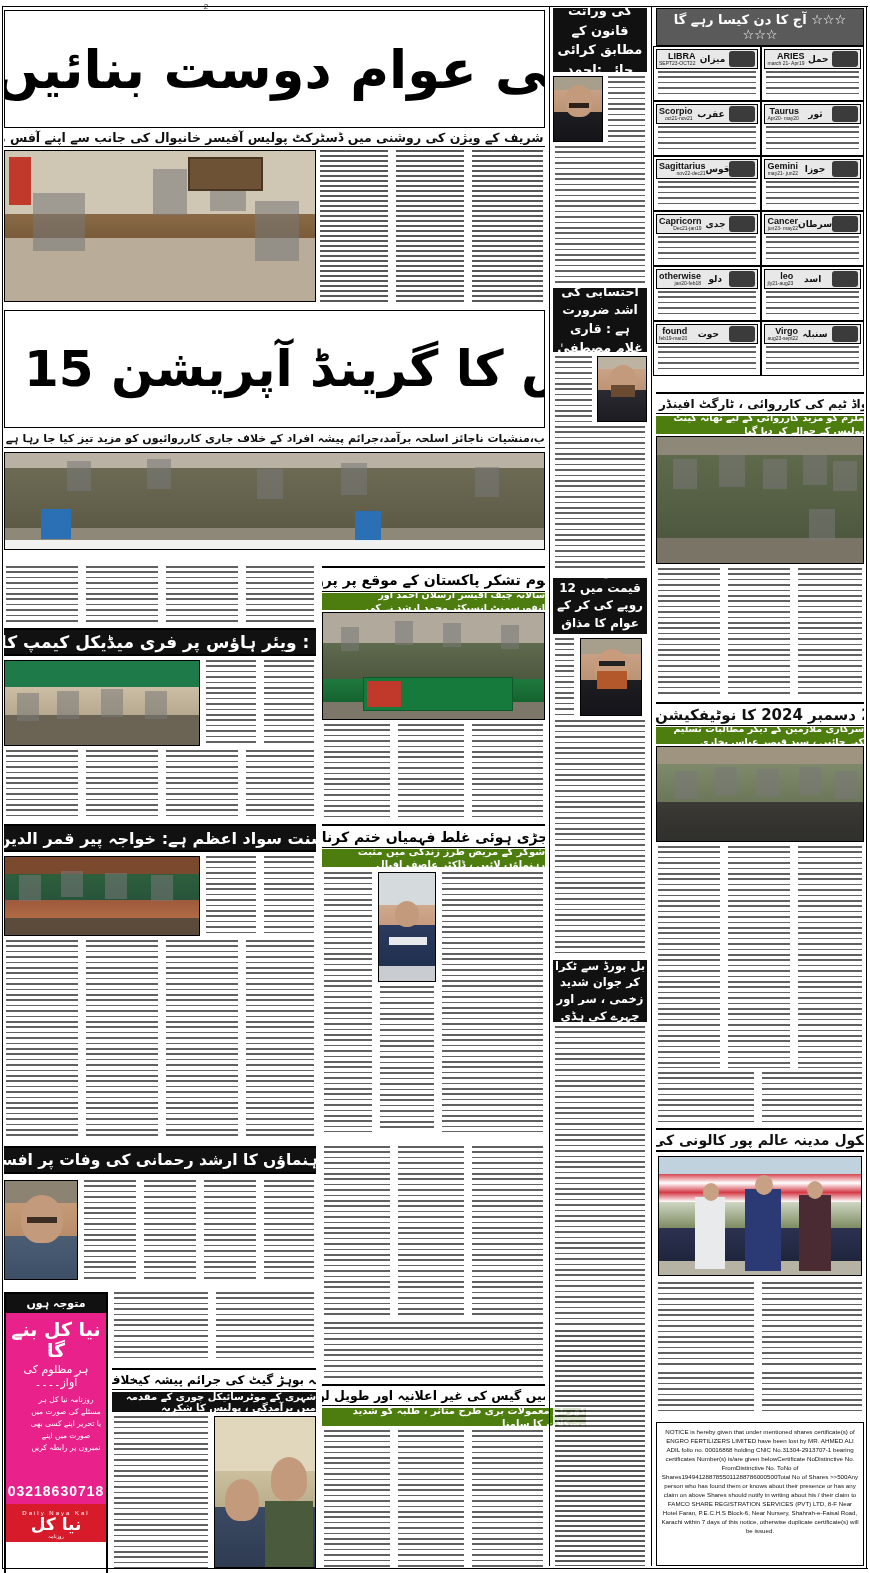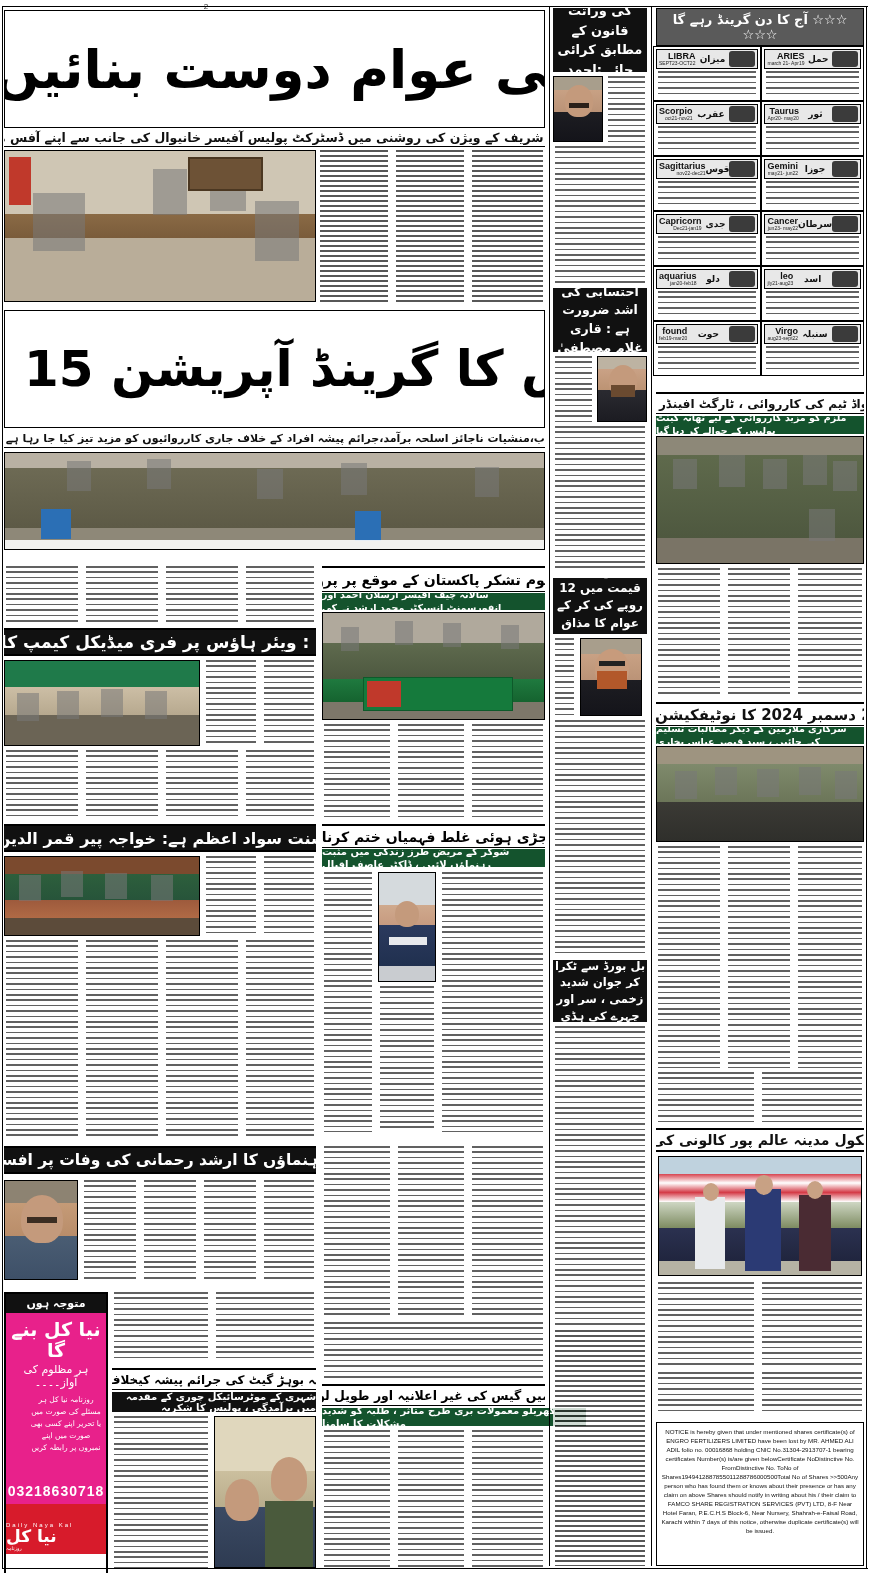--- a/index.html
+++ b/index.html
@@ -52,24 +52,24 @@
     font-weight:700; color:#000; white-space:nowrap;
     line-height:1; letter-spacing:-1px;
   }
   .kicker{
     background:#000; color:#fff;
     font-family:"DejaVu Sans", sans-serif;
     font-weight:700; display:flex; align-items:center;
     justify-content:center; white-space:nowrap; overflow:hidden;
   }
   .subhead-black{
-    background:#14532d; color:#fff;
+    background:#4d7c0f; color:#fff;
     font-family:"DejaVu Sans", sans-serif; font-weight:700;
     display:flex; align-items:center; justify-content:center;
-    text-align:left; overflow:hidden; line-height:1.35;
+    text-align:right; overflow:hidden; line-height:1.35;
   }
   .sec-head{
     border-top:2px solid #000; border-bottom:2px solid #000;
     background:#fff; font-family:"DejaVu Sans", sans-serif;
     font-weight:700; display:flex; align-items:center;
     justify-content:center; white-space:nowrap; overflow:hidden;
   }
 
   
   .photo{ position:relative; overflow:hidden; border:1px solid #000;
@@ -165,21 +165,21 @@
     background:#111; color:#fff; text-align:center; font-weight:700;
     font-family:"DejaVu Sans", sans-serif; font-size:11px; padding:3px 0;
   }
   .ad-pink{ background:#e8218b; color:#fff; padding:6px 4px 4px; text-align:center; }
   .ad-pink .l1{ font-family:"DejaVu Sans",sans-serif; font-weight:700; font-size:19px; line-height:1.1;}
   .ad-pink .l2{ font-family:"DejaVu Sans",sans-serif; font-size:11px; margin-top:2px;}
   .ad-pink .l3{ font-family:"DejaVu Sans",sans-serif; font-size:7.5px; margin-top:5px; line-height:1.6;margin-left:20px;}
   .ad-phone{ background:#e8218b; color:#fff; text-align:center;
              font-family:"Liberation Sans",sans-serif; font-weight:700;
              font-size:14px; letter-spacing:1px; padding:2px 0 5px; direction:ltr;}
-  .ad-logo{ background:#d71b2b; text-align:left; padding:18px 0 3px; position:relative;}
+  .ad-logo{ background:#d71b2b; text-align:center; padding:6px 0 3px; position:relative;}
   .ad-logo .brand-en{ color:#fff; font-size:6px; letter-spacing:2px; direction:ltr; font-family:"Liberation Sans",sans-serif;}
   .ad-logo .brand-ur{ color:#fff; font-family:"DejaVu Sans",sans-serif; font-weight:700; font-size:17px; line-height:1;}
   .ad-logo .brand-sub{ color:#fff; font-size:5px; font-family:"DejaVu Sans",sans-serif;}
 
   
   .notice{
     border:1px solid #000; direction:ltr; text-align:center;
     font-family:"Liberation Sans", sans-serif; font-size:6.2px;
     line-height:1.45; padding:5px 4px; color:#111;
   }
@@ -384,21 +384,21 @@
               background:#111;color:#fff;font-family:'DejaVu Sans',sans-serif;font-weight:700;
               font-size:11.5px;display:flex;align-items:center;justify-content:center;
               text-align:center;line-height:1.45;padding:2px;overflow:hidden;">سڑک کنارے لگے بل بورڈ سے ٹکرا کر جوان شدید زخمی ، سر اور چہرے کی ہڈی متاثر</div>
   <div class="coltext" style="position:absolute;left:553px;top:914px;width:94px;height:42px;"></div>
   <div class="coltext" style="position:absolute;left:553px;top:1026px;width:94px;height:300px;"></div>
   <div class="coltext dense" style="position:absolute;left:553px;top:1330px;width:94px;height:236px;"></div>
 
   <div class="vrule" style="left:651px;top:6px;height:1560px;"></div>
 
   <div style="position:absolute;left:656px;top:8px;width:208px;height:378px;">
-    <div class="horo-title">☆☆☆ آج کا دن گرینڈ رہے گا ☆☆☆</div>
+    <div class="horo-title">☆☆☆ آج کا دن کیسا رہے گا ☆☆☆</div>
     <div class="horo-grid" id="horo-grid">
         <div class="horo-cell">
           <div class="horo-cap">
             <div class="horo-sym"></div>
             <div class="horo-ur">حمل</div>
             <div class="horo-en">
               <div class="en">ARIES</div>
               <div class="dt">march 21- Apr19</div>
             </div>
           </div>
@@ -490,21 +490,21 @@
               <div class="dt">jly21-aug23</div>
             </div>
           </div>
           <div class="horo-body coltext" title="معاملات کی اہمیت بڑھنے میں اچھی رابطے کی توقع کرنا مشکل ہو گا کیونکہ منزل کے حصول میں بہت مددگار ثابت ہو سکتا ہے۔"></div>
         </div>
         <div class="horo-cell">
           <div class="horo-cap">
             <div class="horo-sym"></div>
             <div class="horo-ur">دلو</div>
             <div class="horo-en">
-              <div class="en">aquarius</div>
+              <div class="en">otherwise</div>
               <div class="dt">jan20-feb18</div>
             </div>
           </div>
           <div class="horo-body coltext" title="آج آپ اہداف کے حصول کے لیے آپ بہت زیادہ پر عزم ہو سکتے ہیں کہ آپ کی ہر ایک حساب کا نتیجہ بھی ترقی کر سکتا ہے۔"></div>
         </div>
         <div class="horo-cell">
           <div class="horo-cap">
             <div class="horo-sym"></div>
             <div class="horo-ur">سنبلہ</div>
             <div class="horo-en">

